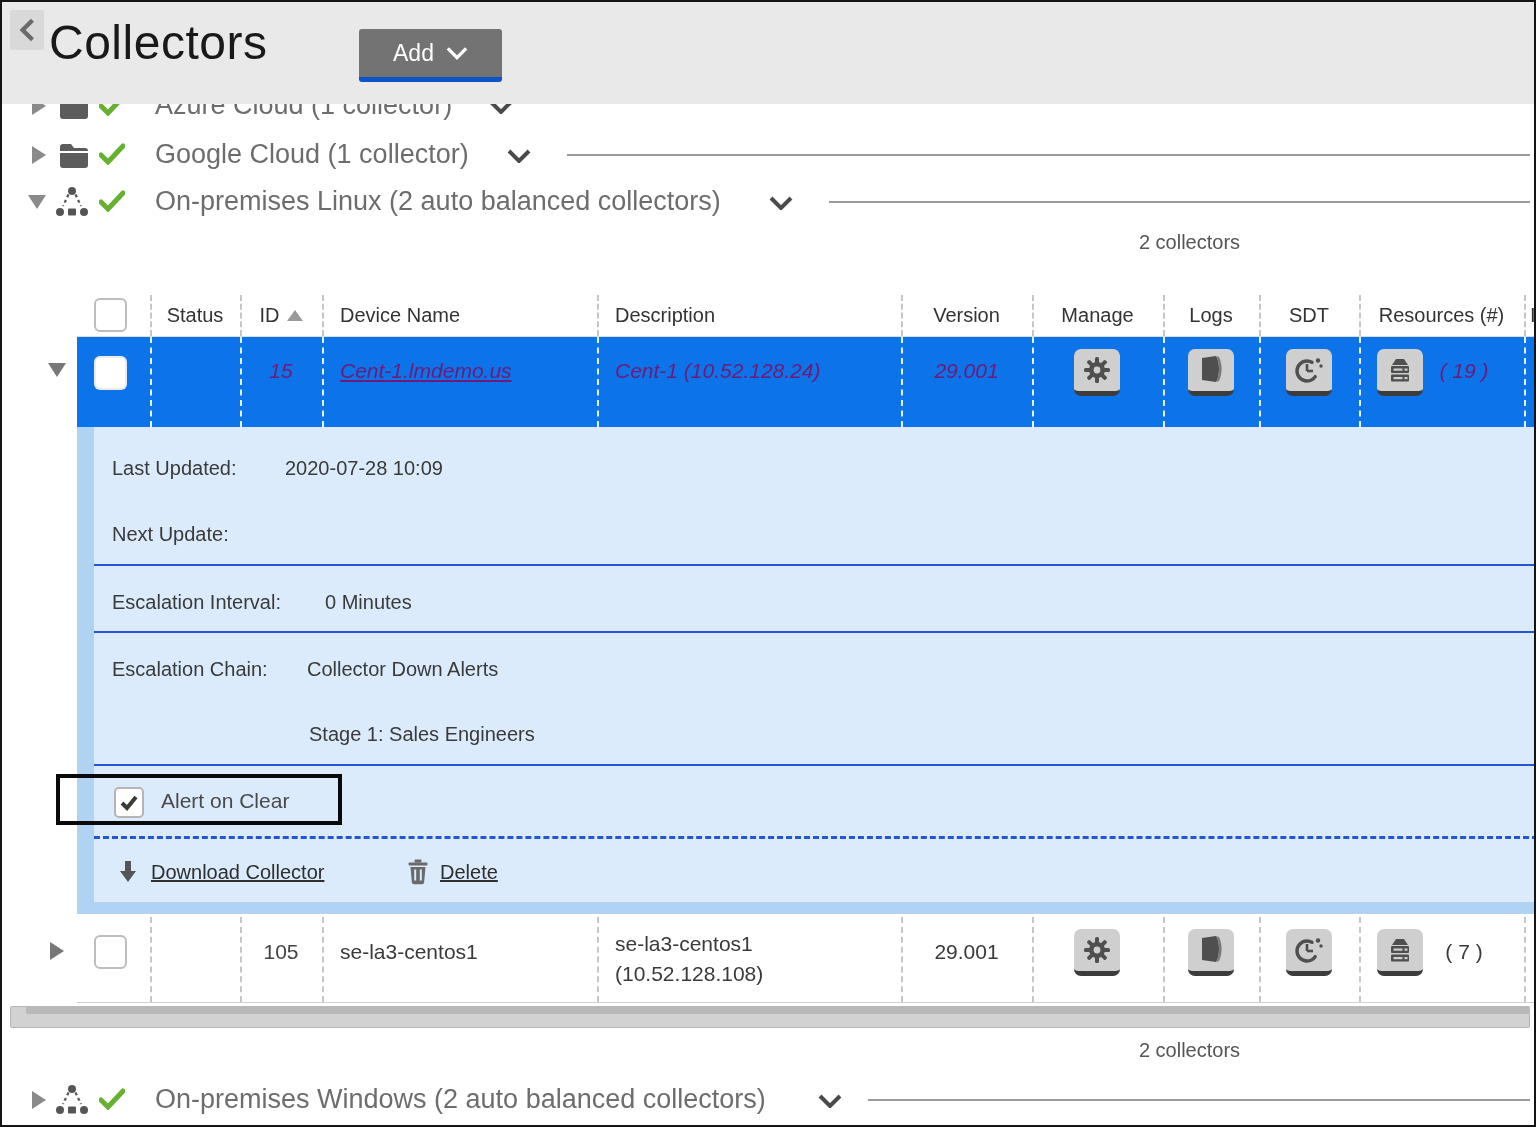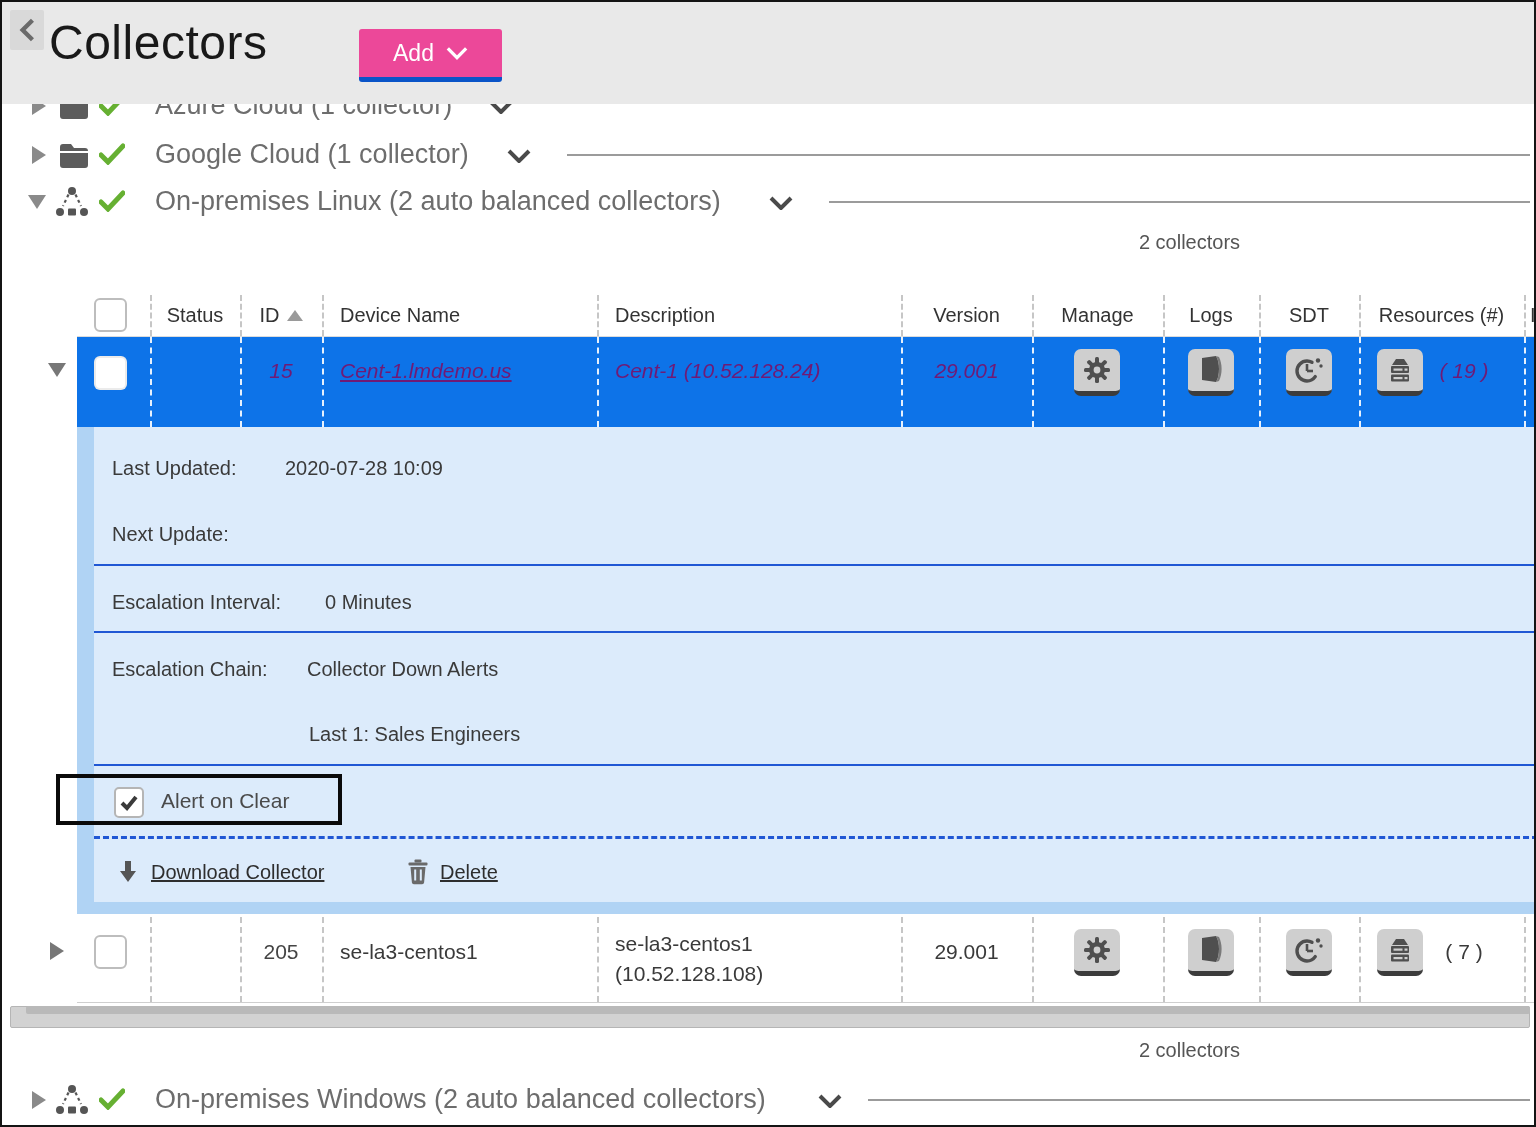--- a/index.html
+++ b/index.html
@@ -4,21 +4,21 @@
 <style>
   html,body{margin:0;padding:0;background:#fff;}
   .screen{position:relative;width:1536px;height:1127px;background:#fff;border:2px solid #141414;
           box-sizing:border-box;overflow:hidden;font-family:"Liberation Sans",sans-serif;}
   .abs{position:absolute;}
   
   .topbar{left:0;top:0;width:100%;height:102px;background:#e9e9e9;z-index:30;}
   .backbtn{left:8px;top:8px;width:34px;height:40px;background:#d9d9d9;border-radius:2px;
            display:flex;align-items:center;justify-content:center;}
   .title{left:47px;top:13px;font-size:48px;color:#191919;letter-spacing:.5px;}
-  .addbtn{left:357px;top:27px;width:143px;height:53px;background:#ec4899;border-radius:3px;
+  .addbtn{left:357px;top:27px;width:143px;height:53px;background:#737373;border-radius:3px;
           border-bottom:5px solid #0a54c8;box-sizing:border-box;display:flex;align-items:center;
           justify-content:center;gap:12px;color:#fff;font-size:23px;cursor:pointer;}
   
   .tlabel{font-size:27px;color:#6d6d6d;white-space:nowrap;cursor:pointer;margin-left:19px;}
   .caret-right{width:0;height:0;border-top:9px solid transparent;border-bottom:9px solid transparent;border-left:14px solid #8a8a8a;}
   .caret-down{width:0;height:0;border-left:9px solid transparent;border-right:9px solid transparent;border-top:14px solid #8a8a8a;}
   .caret-right.dark{border-left-color:#777;}
   .caret-down.dark{border-top-color:#777;}
   .gline{height:2px;background:#9b9b9b;}
   .count{font-size:20px;color:#555;text-align:center;}
@@ -171,21 +171,21 @@
 
   <div class="abs dtext" style="left:110px;top:455px;">Last Updated:</div>
   <div class="abs dtext" style="left:283px;top:455px;">2020-07-28 10:09</div>
   <div class="abs dtext" style="left:110px;top:521px;">Next Update:</div>
   <div class="abs bluline" style="left:92px;top:562px;width:1444px;"></div>
   <div class="abs dtext" style="left:110px;top:589px;">Escalation Interval:</div>
   <div class="abs dtext" style="left:323px;top:589px;">0 Minutes</div>
   <div class="abs bluline" style="left:92px;top:629px;width:1444px;"></div>
   <div class="abs dtext" style="left:110px;top:656px;">Escalation Chain:</div>
   <div class="abs dtext" style="left:305px;top:656px;">Collector Down Alerts</div>
-  <div class="abs dtext" style="left:307px;top:721px;">Last 1: Sales Engineers</div>
+  <div class="abs dtext" style="left:307px;top:721px;">Stage 1: Sales Engineers</div>
   <div class="abs bluline" style="left:92px;top:762px;width:1444px;"></div>
 
   <div class="abs alertbox"></div>
   <div class="abs acb">
     <svg id="alert-check" width="20" height="16" viewBox="0 0 20 16">
       <path d="M3 8 L8 13 L17 2" stroke="#3a3a3a" stroke-width="4" fill="none"></path>
     </svg>
   </div>
   <div class="abs dtext" style="left:159px;top:787px;color:#4a4a4a;font-size:21px;">Alert on Clear</div>
 
@@ -199,21 +199,21 @@
     <rect x="2.5" y="4.5" width="19" height="3" rx="1" fill="#6a6a6a"></rect>
     <rect x="8.5" y="1.5" width="7" height="3" rx="1" fill="#6a6a6a"></rect>
     <path d="M4.5 9 h15 l-1.4 15.5 a2 2 0 0 1 -2 1.8 h-8.2 a2 2 0 0 1 -2 -1.8 Z" fill="#6a6a6a"></path>
     <rect x="8.2" y="11.5" width="2" height="11" fill="#dcebfb"></rect>
     <rect x="13.8" y="11.5" width="2" height="11" fill="#dcebfb"></rect>
   </svg>
   <div class="abs linktxt lnk" style="left:438px;top:859px;">Delete</div>
 
   <div class="abs caret-right dark" style="left:48px;top:940px;"></div>
   <div class="abs cb" style="left:92px;top:933px;"></div>
-  <div class="abs rowtxt2 ctr" style="left:238px;top:938px;width:82px;color:#444;">205</div>
+  <div class="abs rowtxt2 ctr" style="left:238px;top:938px;width:82px;color:#444;">105</div>
   <div class="abs rowtxt2" style="left:338px;top:938px;">se-la3-centos1</div>
   <div class="abs rowtxt2" style="left:613px;top:930px;">se-la3-centos1</div>
   <div class="abs rowtxt2" style="left:613px;top:960px;">(10.52.128.108)</div>
   <div class="abs rowtxt2 ctr" style="left:899px;top:938px;width:131px;">29.001</div>
   <div class="abs ibtn" style="left:1072px;top:927px;">
     <svg width="30" height="30" viewBox="0 0 30 30">
       <g fill="#4f4f4f">
         <rect x="13" y="2" width="4" height="26" rx="1.5"></rect>
         <rect x="13" y="2" width="4" height="26" rx="1.5" transform="rotate(45 15 15)"></rect>
         <rect x="13" y="2" width="4" height="26" rx="1.5" transform="rotate(90 15 15)"></rect>

